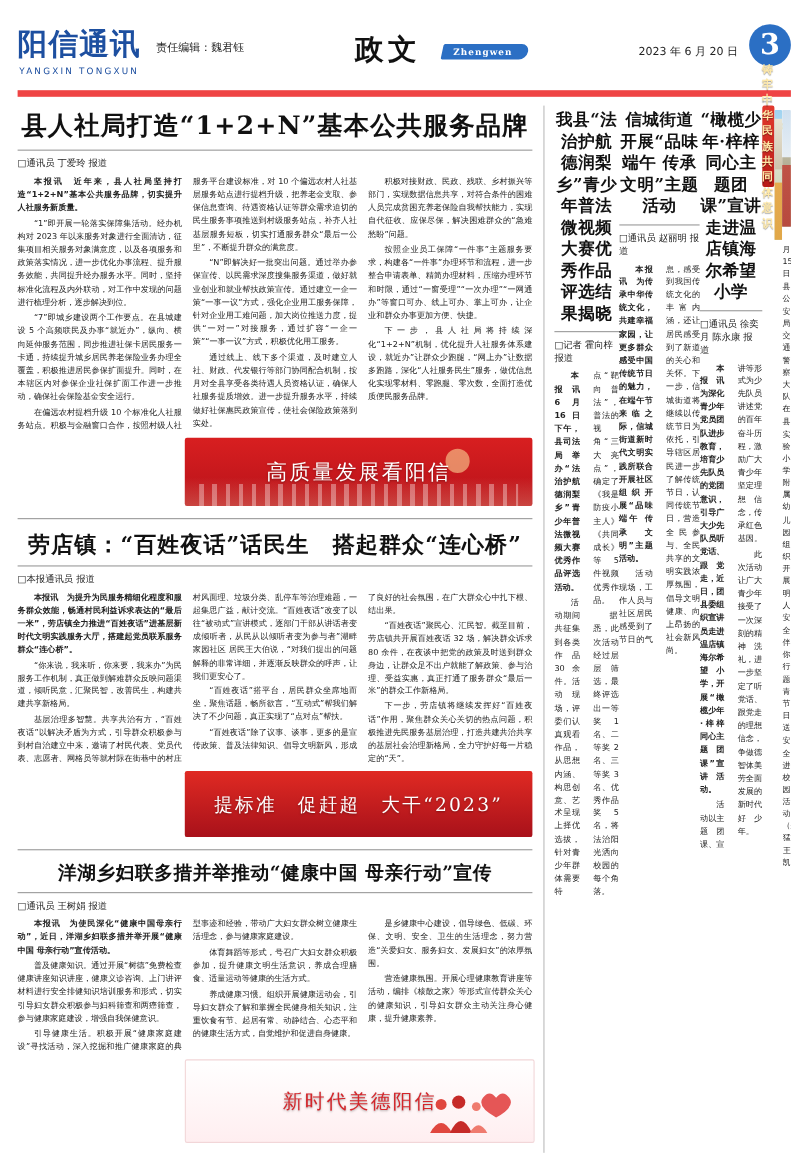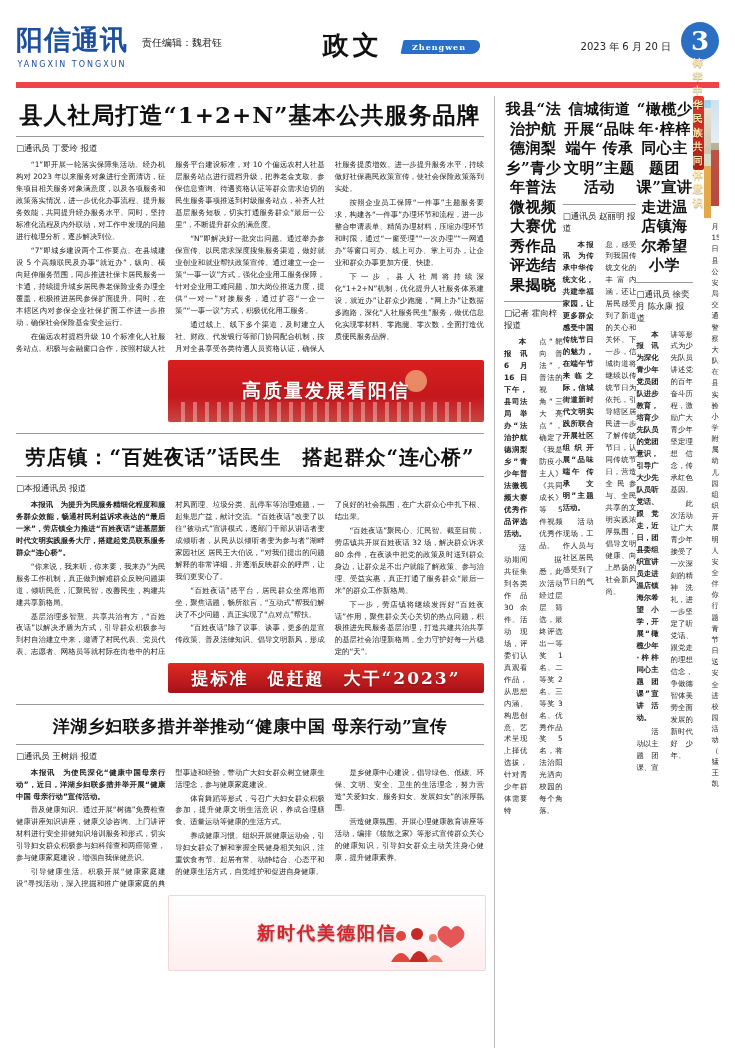--- a/index.html
+++ b/index.html
@@ -37,28 +37,28 @@
   .h-r{font-size:15px;line-height:1.4;letter-spacing:0.5px;}
 
   .byline{font-size:8.5px;color:#222;margin:2px 0 4px 0;}
   .cols2{column-count:2;column-gap:12px;column-rule:0;}
   .cols3{column-count:3;column-gap:10px;}
   p.t{font-size:7.4px;line-height:1.62;text-align:justify;margin:0 0 2px 0;text-indent:2em;color:#222;}
   .lead{font-weight:bold;}
 
   
   .banner{position:relative;height:62px;border-radius:2px;overflow:hidden;margin:5px 0;background:linear-gradient(180deg,#d81f20 0%,#b8121a 100%);}
-  .banner .bt{position:absolute;inset:0;display:flex;align-items:center;justify-content:center;color:#fff;font-family:"DejaVu Serif","Liberation Serif",serif;font-weight:bold;font-size:19px;letter-spacing:2px;text-shadow:0 1px 2px rgba(0,0,0,.35);border-radius:14px;}
+  .banner .bt{position:absolute;inset:0;display:flex;align-items:center;justify-content:center;color:#fff;font-family:"DejaVu Serif","Liberation Serif",serif;font-weight:normal;font-size:19px;letter-spacing:2px;text-shadow:0 1px 2px rgba(0,0,0,.35);border-radius:14px;}
   .banner .city{position:absolute;left:0;right:0;bottom:0;height:26px;background:
      linear-gradient(180deg,rgba(255,255,255,0) 0%,rgba(255,220,180,.25) 100%);}
   .banner .city:before{content:"";position:absolute;bottom:0;left:4%;width:92%;height:20px;
      background:repeating-linear-gradient(90deg,rgba(255,255,255,.35) 0 4px,rgba(255,255,255,0) 4px 12px);}
   .banner .sun{position:absolute;right:18%;top:10px;width:22px;height:22px;border-radius:50%;background:rgba(255,230,160,.55);}
 
-  .banner2{height:30px;background:linear-gradient(180deg,#e02a23 0%,#a8111a 100%);}
+  .banner2{height:60px;background:linear-gradient(180deg,#e02a23 0%,#a8111a 100%);}
   .banner2 .bt{font-size:17px;}
 
   .banner3{height:74px;background:linear-gradient(180deg,#fff 0%,#ffeef0 100%);border:0;}
   .banner3 .bt{color:#d4262b;font-size:18px;}
   .banner3 .fam{position:absolute;right:14px;bottom:6px;width:90px;height:40px;}
 
   
   .photo{position:relative;width:100%;border-radius:1px;overflow:hidden;margin:4px 0 3px 0;}
 
   .redflag{height:74px;background:linear-gradient(180deg,#e23a2e 0%,#b81a16 100%);position:relative;display:flex;align-items:center;justify-content:center;border-radius:2px;}
@@ -99,25 +99,27 @@
 
   <div class="body-grid">
 
     <div class="left-zone">
 
       <div>
         <h2 class="head h-main">县人社局打造“1+2+N”基本公共服务品牌</h2>
         <div class="hl"></div>
         <div class="byline">□通讯员 丁爱玲 报道</div>
         <div class="cols3">
+          <p class="t lead">本报讯　近年来，县人社局坚持打造“1+2+N”基本公共服务品牌，切实提升人社服务新质量。</p>
           <p class="t">“1”即开展一轮落实保障集活动。经办机构对 2023 年以来服务对象进行全面清访，征集项目相关服务对象满意度，以及各项服务和政策落实情况，进一步优化办事流程、提升服务效能，共同提升经办服务水平。同时，坚持标准化流程及内外联动，对工作中发现的问题进行梳理分析，逐步解决到位。</p>
           <p class="t">“7”即城乡建设两个工作要点。在县城建设 5 个高频联民及办事“就近办”，纵向、横向延伸服务范围，同步推进社保卡居民服务一卡通，持续提升城乡居民养老保险业务办理全覆盖，积极推进居民参保扩面提升。同时，在本辖区内对参保企业社保扩面工作进一步推动，确保社会保险基金安全运行。</p>
           <p class="t">在偏远农村提档升级 10 个标准化人社服务站点。积极与金融窗口合作，按照村级人社服务平台建设标准，对 10 个偏远农村人社基层服务站点进行提档升级，把养老金支取、参保信息查询、待遇资格认证等群众需求迫切的民生服务事项推送到村级服务站点，补齐人社基层服务短板，切实打通服务群众“最后一公里”，不断提升群众的满意度。</p>
           <p class="t">“N”即解决好一批突出问题。通过举办参保宣传、以民需求深度搜集服务渠道，做好就业创业和就业帮扶政策宣传。通过建立一企一策“一事一议”方式，强化企业用工服务保障，针对企业用工难问题，加大岗位推送力度，提供“一对一”对接服务，通过扩容“一企一策”“一事一议”方式，积极优化用工服务。</p>
           <p class="t">通过线上、线下多个渠道，及时建立人社、财政、代发银行等部门协同配合机制，按月对全县享受各类待遇人员资格认证，确保人社服务提质增效。进一步提升服务水平，持续做好社保惠民政策宣传，使社会保险政策落到实处。</p>
+          <p class="t">积极对接财政、民政、残联、乡村振兴等部门，实现数据信息共享，对符合条件的困难人员完成贫困充养老保险自我帮扶能力，实现自代征收、应保尽保，解决困难群众的“急难愁盼”问题。</p>
           <p class="t">按照企业员工保障“一件事”主题服务要求，构建各“一件事”办理环节和流程，进一步整合申请表单、精简办理材料，压缩办理环节和时限，通过“一窗受理”“一次办理”“一网通办”等窗口可办、线上可办、掌上可办，让企业和群众办事更加方便、快捷。</p>
           <p class="t">下一步，县人社局将持续深化“1+2+N”机制，优化提升人社服务体系建设，就近办”让群众少跑腿，“网上办”让数据多跑路，深化“人社服务民生”服务，做优信息化实现零材料、零跑腿、零次数，全面打造优质便民服务品牌。</p>
         </div>
         <div class="banner" style="margin-left:152px;width:316px;">
           <div class="sun"></div>
           <div class="city"></div>
           <div class="bt">高质量发展看阳信</div>
         </div>
       </div>
 

